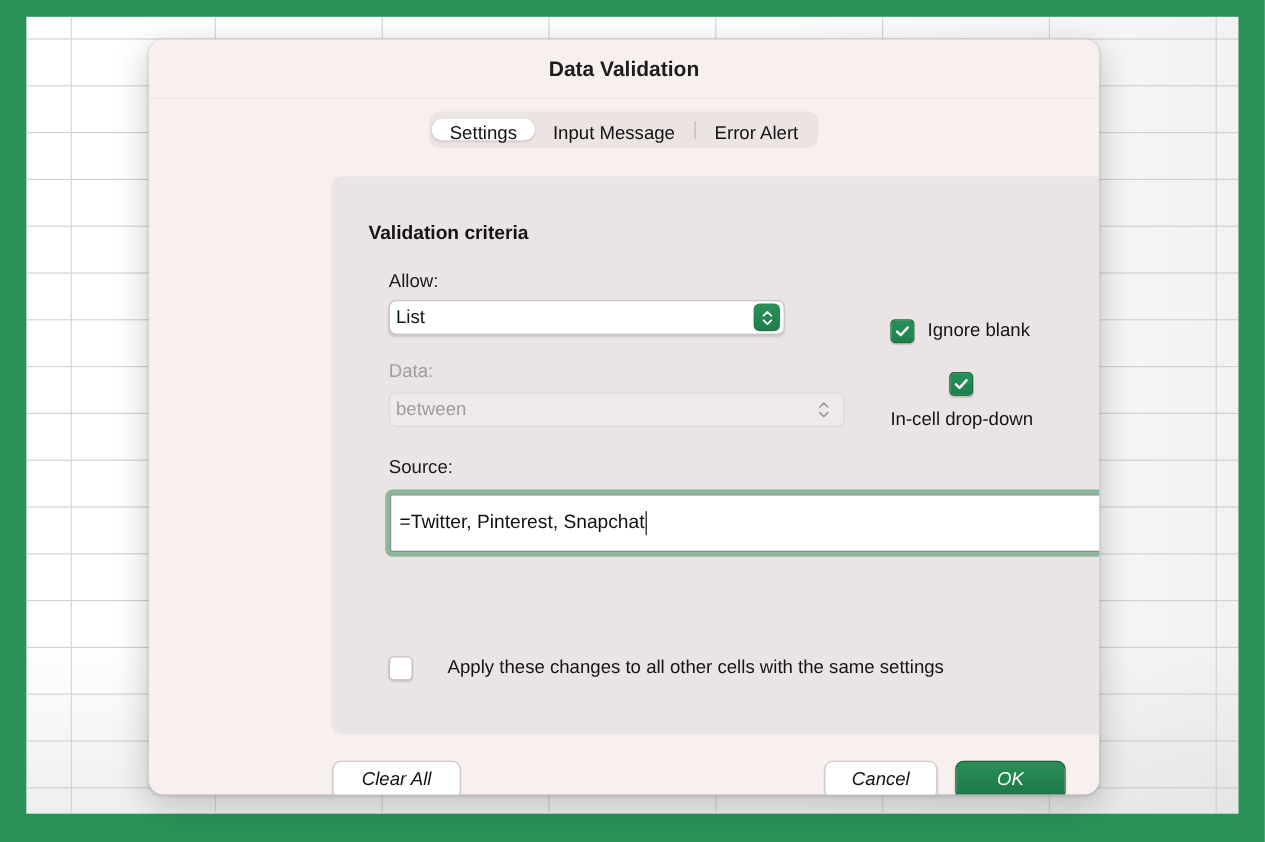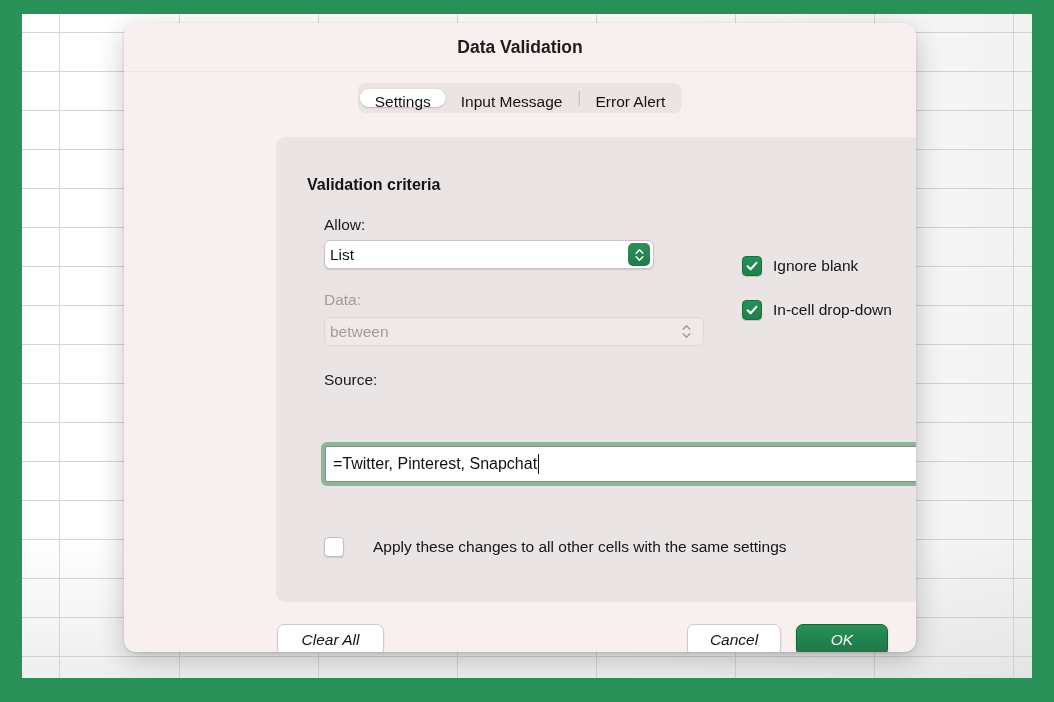--- a/index.html
+++ b/index.html
@@ -46,21 +46,21 @@
     pointer-events: none;
     background:
       linear-gradient(180deg, rgba(255,255,255,0) 0%, rgba(255,255,255,0) 78%, rgba(200,200,200,0.30) 100%),
       linear-gradient(90deg, rgba(255,255,255,0) 0%, rgba(255,255,255,0) 60%, rgba(195,195,195,0.22) 100%);
   }
 
   
   #dialog {
     position: absolute;
     left: 124px;
-    top: 23px;
+    top: 33px;
     width: 792px;
     height: 629px;
     background: #f8efef;
     border-radius: 12px;
     box-shadow: 0 8px 28px rgba(0,0,0,0.22), 0 1px 3px rgba(0,0,0,0.14);
     overflow: hidden;
   }
   #dialog-titlebar {
     height: 48px;
     position: relative;
@@ -199,26 +199,25 @@
     gap: 3px;
     flex: 0 0 auto;
   }
 
   
   #source-field-focus {
     position: absolute;
     left: 197px;
     top: 375px;
     width: 652px;
-    height: 44px;
+    height: 56px;
     box-sizing: border-box;
     border-radius: 6px;
     background: #8cb79a;
     padding: 4px;
-    margin-top: 44px;
   }
   #source-field {
     width: 100%;
     height: 100%;
     box-sizing: border-box;
     background: #ffffff;
     border: 1px solid #8a8a8a;
     border-radius: 2px;
     display: flex;
     align-items: center;
@@ -381,21 +380,21 @@
 
     <div class="cb-row" style="left:466px; top:119px;">
       <span class="cbox checked">
         <svg width="14" height="14" viewBox="0 0 14 14" xmlns="http://www.w3.org/2000/svg" aria-hidden="true">
           <path d="M2.6 7.3 L5.6 10.3 L11.4 3.9" fill="none" stroke="#ffffff" stroke-width="2.1" stroke-linecap="round" stroke-linejoin="round"></path>
         </svg>
       </span>
       <span class="cb-label">Ignore blank</span>
     </div>
 
-    <div class="cb-row" style="left:466px; top:163px;">
+    <div class="cb-row" style="left:466px; top:163px;flex-direction:column;">
       <span class="cbox checked">
         <svg width="14" height="14" viewBox="0 0 14 14" xmlns="http://www.w3.org/2000/svg" aria-hidden="true">
           <path d="M2.6 7.3 L5.6 10.3 L11.4 3.9" fill="none" stroke="#ffffff" stroke-width="2.1" stroke-linecap="round" stroke-linejoin="round"></path>
         </svg>
       </span>
       <span class="cb-label">In-cell drop-down</span>
     </div>
 
     <div class="cb-row" style="left:48px; top:400px; gap:29px;">
       <span class="cbox unchecked"></span>

